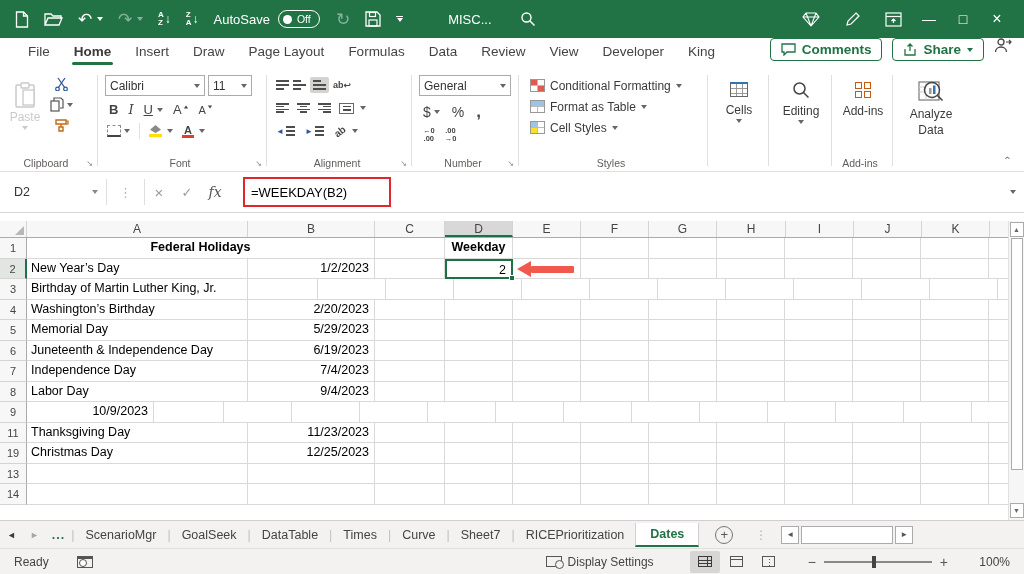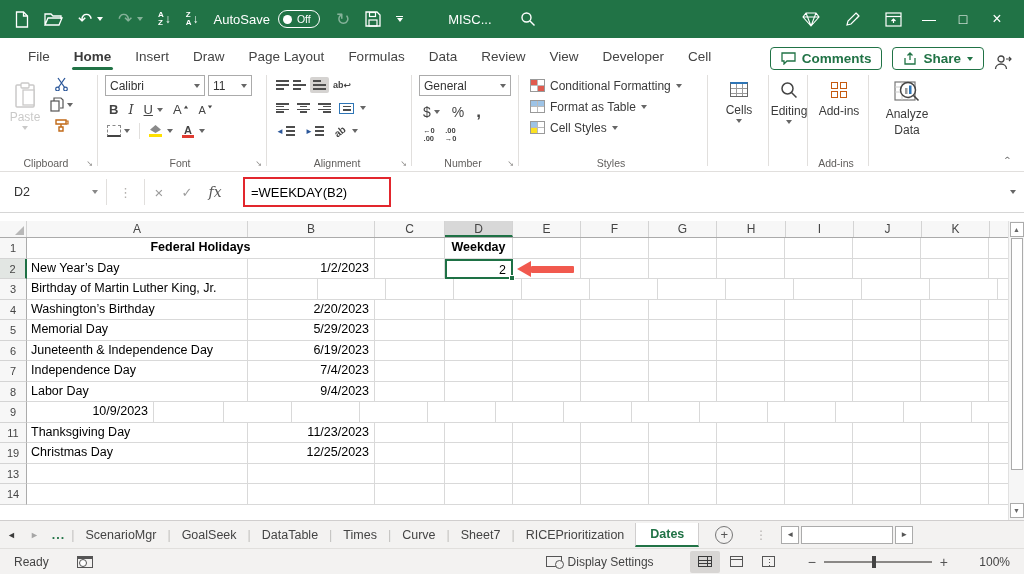--- a/index.html
+++ b/index.html
@@ -18,21 +18,21 @@
   .sortico .ltrs { display:flex; flex-direction:column; font-size:8px; line-height:8px; }
   .sortico .ar { font-size:12px; }
   .autosave { font-size:13px; margin-right:8px; }
   .toggle { width:42px; height:18px; border:1.5px solid #fff; border-radius:9px; display:flex; align-items:center; padding:0 4px; gap:5px; margin-right:16px; }
   .knob { width:9px; height:9px; background:#fff; border-radius:50%; }
   .toggle span { font-size:10.5px; }
   .doc-title { font-size:13px; margin:0 28px 0 30px; }
   .winbtn { width:34px; height:30px; display:flex; align-items:center; justify-content:center; font-size:14px; margin:0; }
 
   
-  .menubar { position:absolute; top:38px; left:0; width:1024px; height:32px; background:#fff; display:flex; align-items:flex-end; padding-left:16px; }
+  .menubar { position:absolute; top:38px; left:0; width:1024px; height:32px; background:#fff; display:flex; align-items:flex-start; padding-left:16px; }
   .mtab { font-size:13.5px; color:#444; padding:6px 12px; position:relative; white-space:nowrap; }
   .mtab.active { font-weight:bold; color:#3b3b3b; }
   .mtab.active::after { content:""; position:absolute; left:10px; right:10px; bottom:0; height:3px; background:#217346; border-radius:2px; }
   .pillbtn { display:flex; align-items:center; gap:6px; border:1px solid #217346; color:#217346; border-radius:4px; padding:3px 10px; font-size:13.5px; font-weight:bold; margin-right:10px; white-space:nowrap; }
   .menubar .spacer { flex:1; }
 
   
   .ribbon { position:absolute; top:70px; left:0; width:1024px; height:102px; background:#fff; border-bottom:1px solid #E1DFDD; display:flex; }
   .rgroup { position:relative; height:100%; padding:5px 4px 16px 6px; flex-shrink:0; }
   .rdiv { width:1px; background:#E1DFDD; margin:5px 1px; flex-shrink:0; }
@@ -217,21 +217,21 @@
   <span class="mtab">File</span>
   <span class="mtab active">Home</span>
   <span class="mtab">Insert</span>
   <span class="mtab">Draw</span>
   <span class="mtab">Page Layout</span>
   <span class="mtab">Formulas</span>
   <span class="mtab">Data</span>
   <span class="mtab">Review</span>
   <span class="mtab">View</span>
   <span class="mtab">Developer</span>
-  <span class="mtab">Cell</span>
+  <span class="mtab">King</span>
   <span class="spacer"></span>
   <span class="pillbtn">
     <svg width="15" height="13" viewBox="0 0 15 13">
         <path d="M1 1h13v8H6l-3 3V9H1z" fill="none" stroke="#217346" stroke-width="1.3"></path>
       </svg>
     <span>Comments</span>
   </span>
   <span class="pillbtn">
     <svg width="14" height="13" viewBox="0 0 14 13">
         <path d="M2 6v6h10V6M7 8V1M4.5 3.5L7 1l2.5 2.5" fill="none" stroke="#217346" stroke-width="1.3"></path>
@@ -488,21 +488,21 @@
 
   <div class="rgroup" style="width:58px">
     <span class="bigbtn" style="width:100%">
       <span class="cells-ico" style="margin:3px 0 4px"></span>
       <span>Cells</span>
       <span class="chev" style="color:#666"></span>
     </span>
   </div>
   <div class="rdiv"></div>
 
-  <div class="rgroup" style="width:36px">
+  <div class="rgroup" style="width:60px">
     <span class="bigbtn" style="width:100%">
       <svg width="18" height="18" viewBox="0 0 18 18" style="margin:2px 0 3px">
           <circle cx="7.5" cy="7.5" r="5.5" fill="none" stroke="#444" stroke-width="1.5"></circle>
           <path d="M11.5 11.5l5 5" stroke="#444" stroke-width="1.5"></path>
         </svg>
       <span>Editing</span>
       <span class="chev" style="color:#666"></span>
     </span>
   </div>
   <div class="rdiv"></div>

